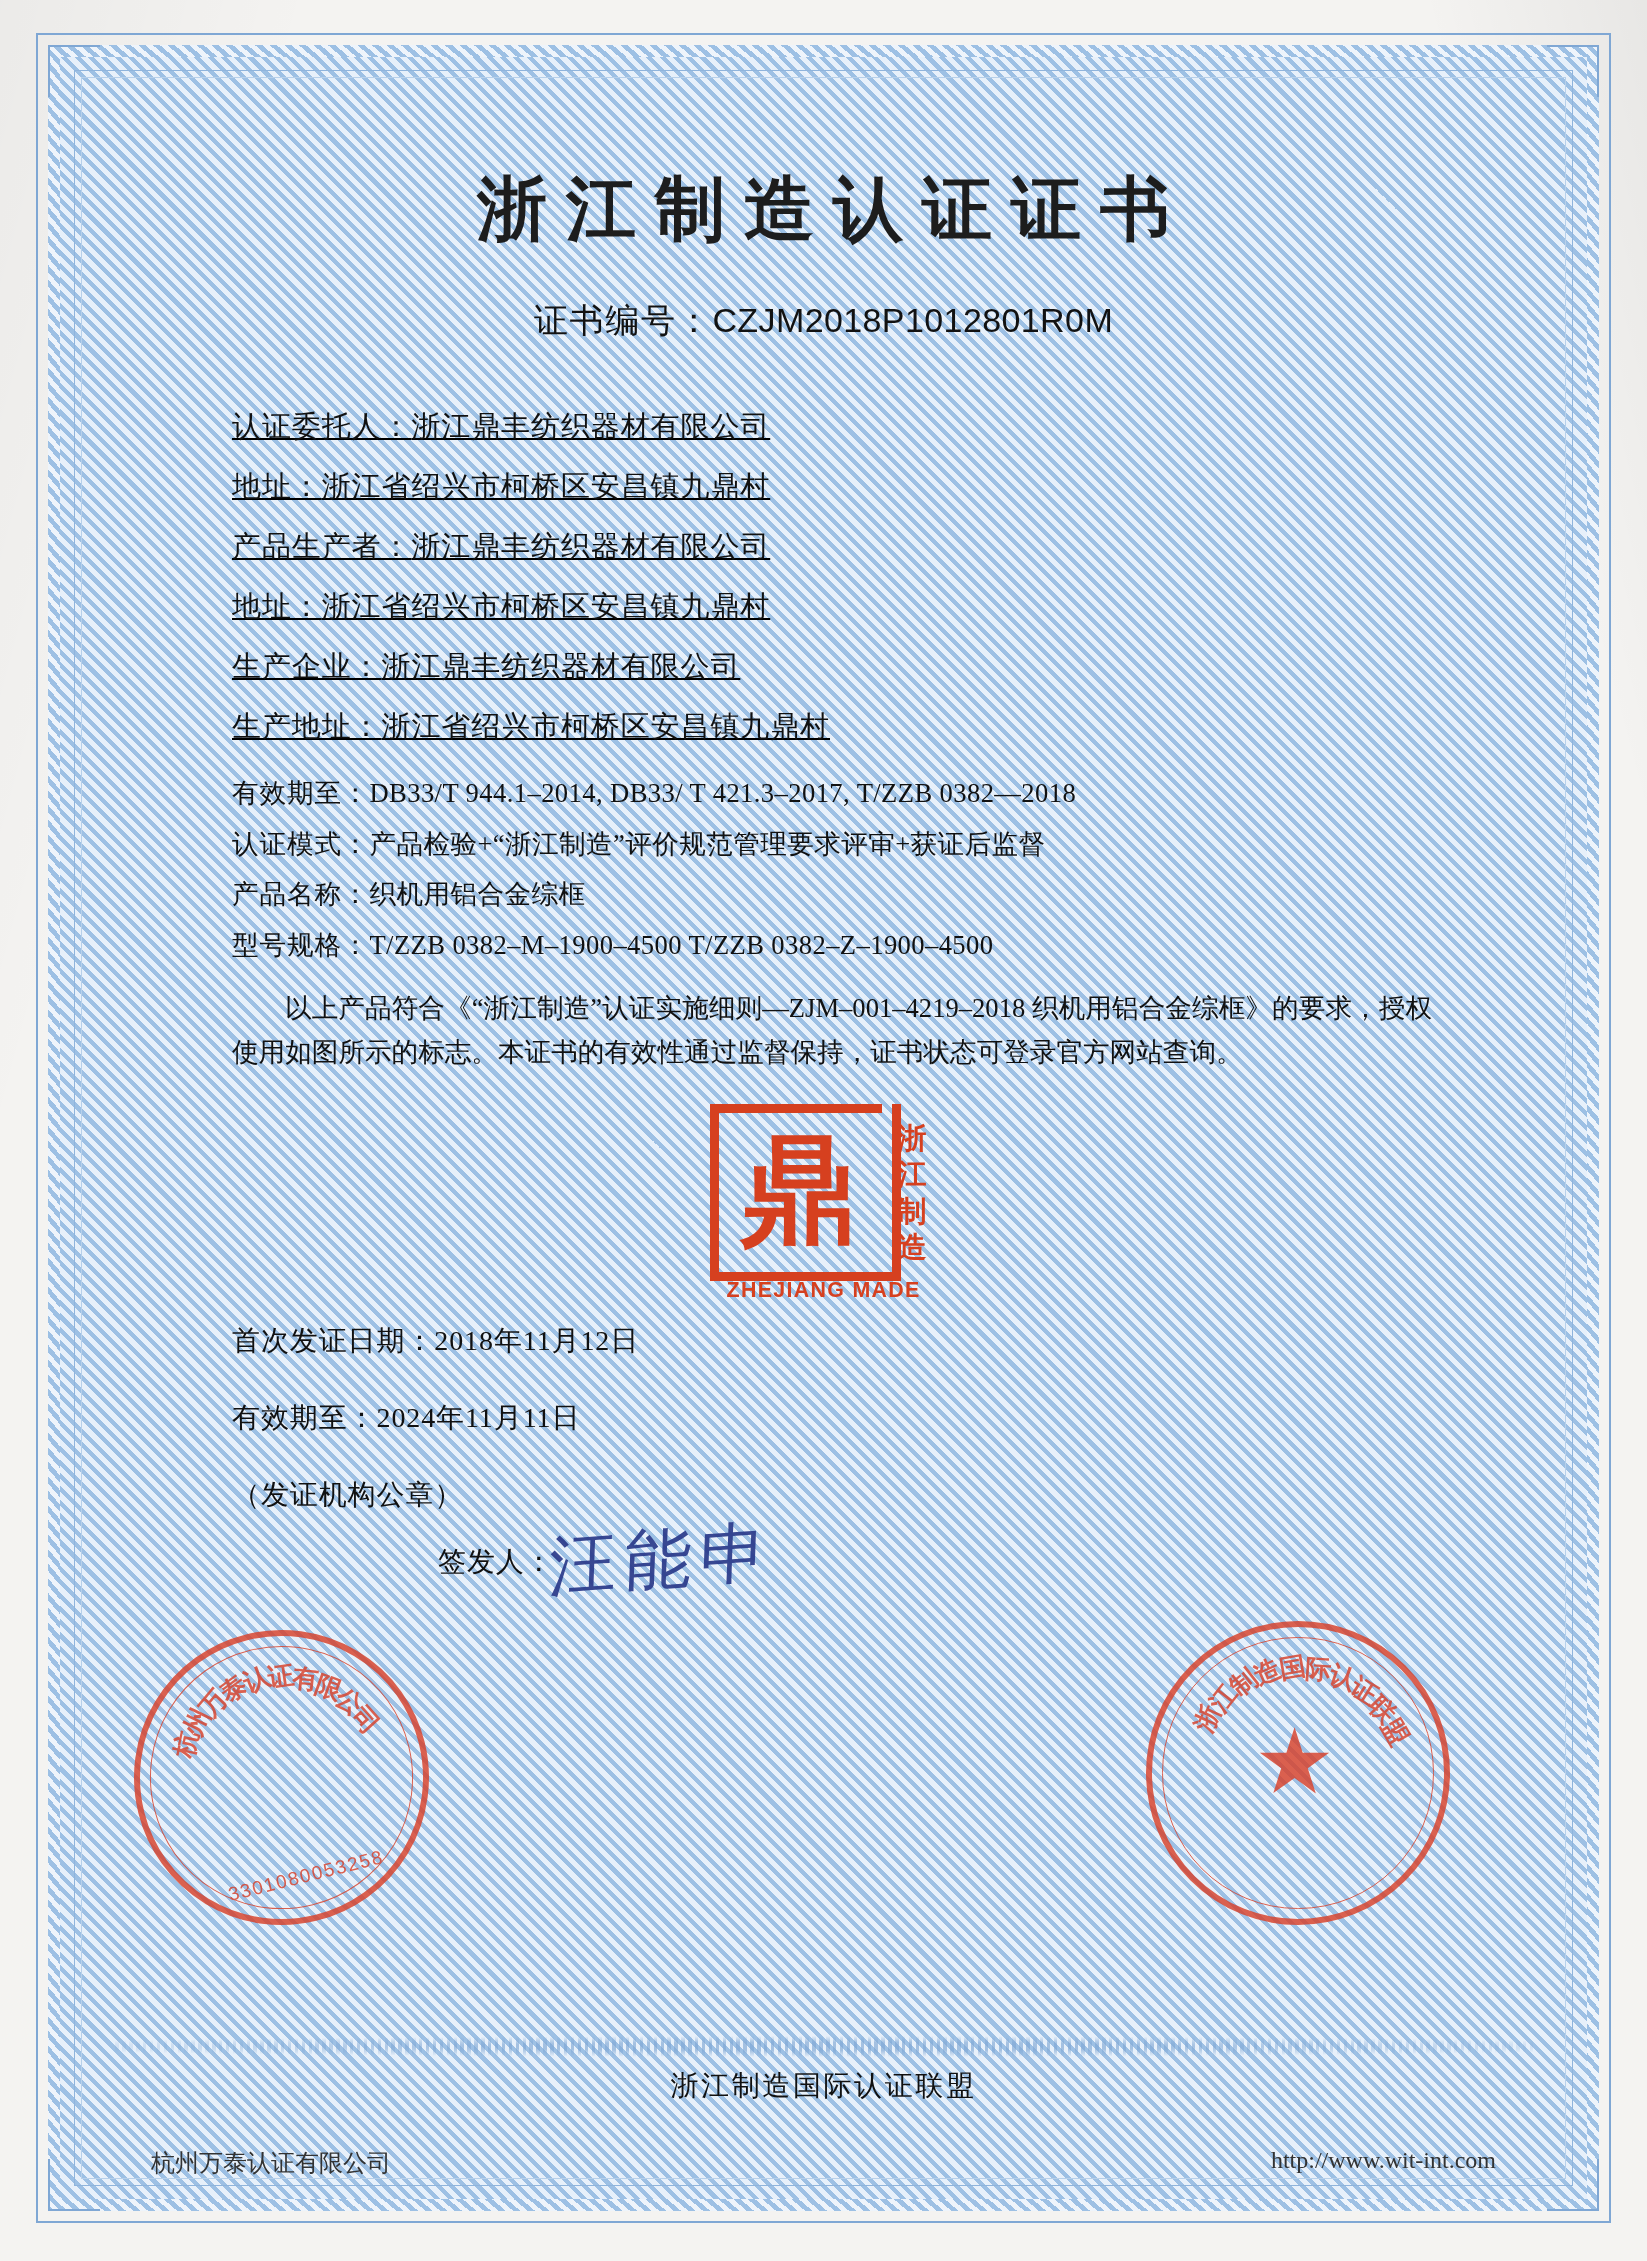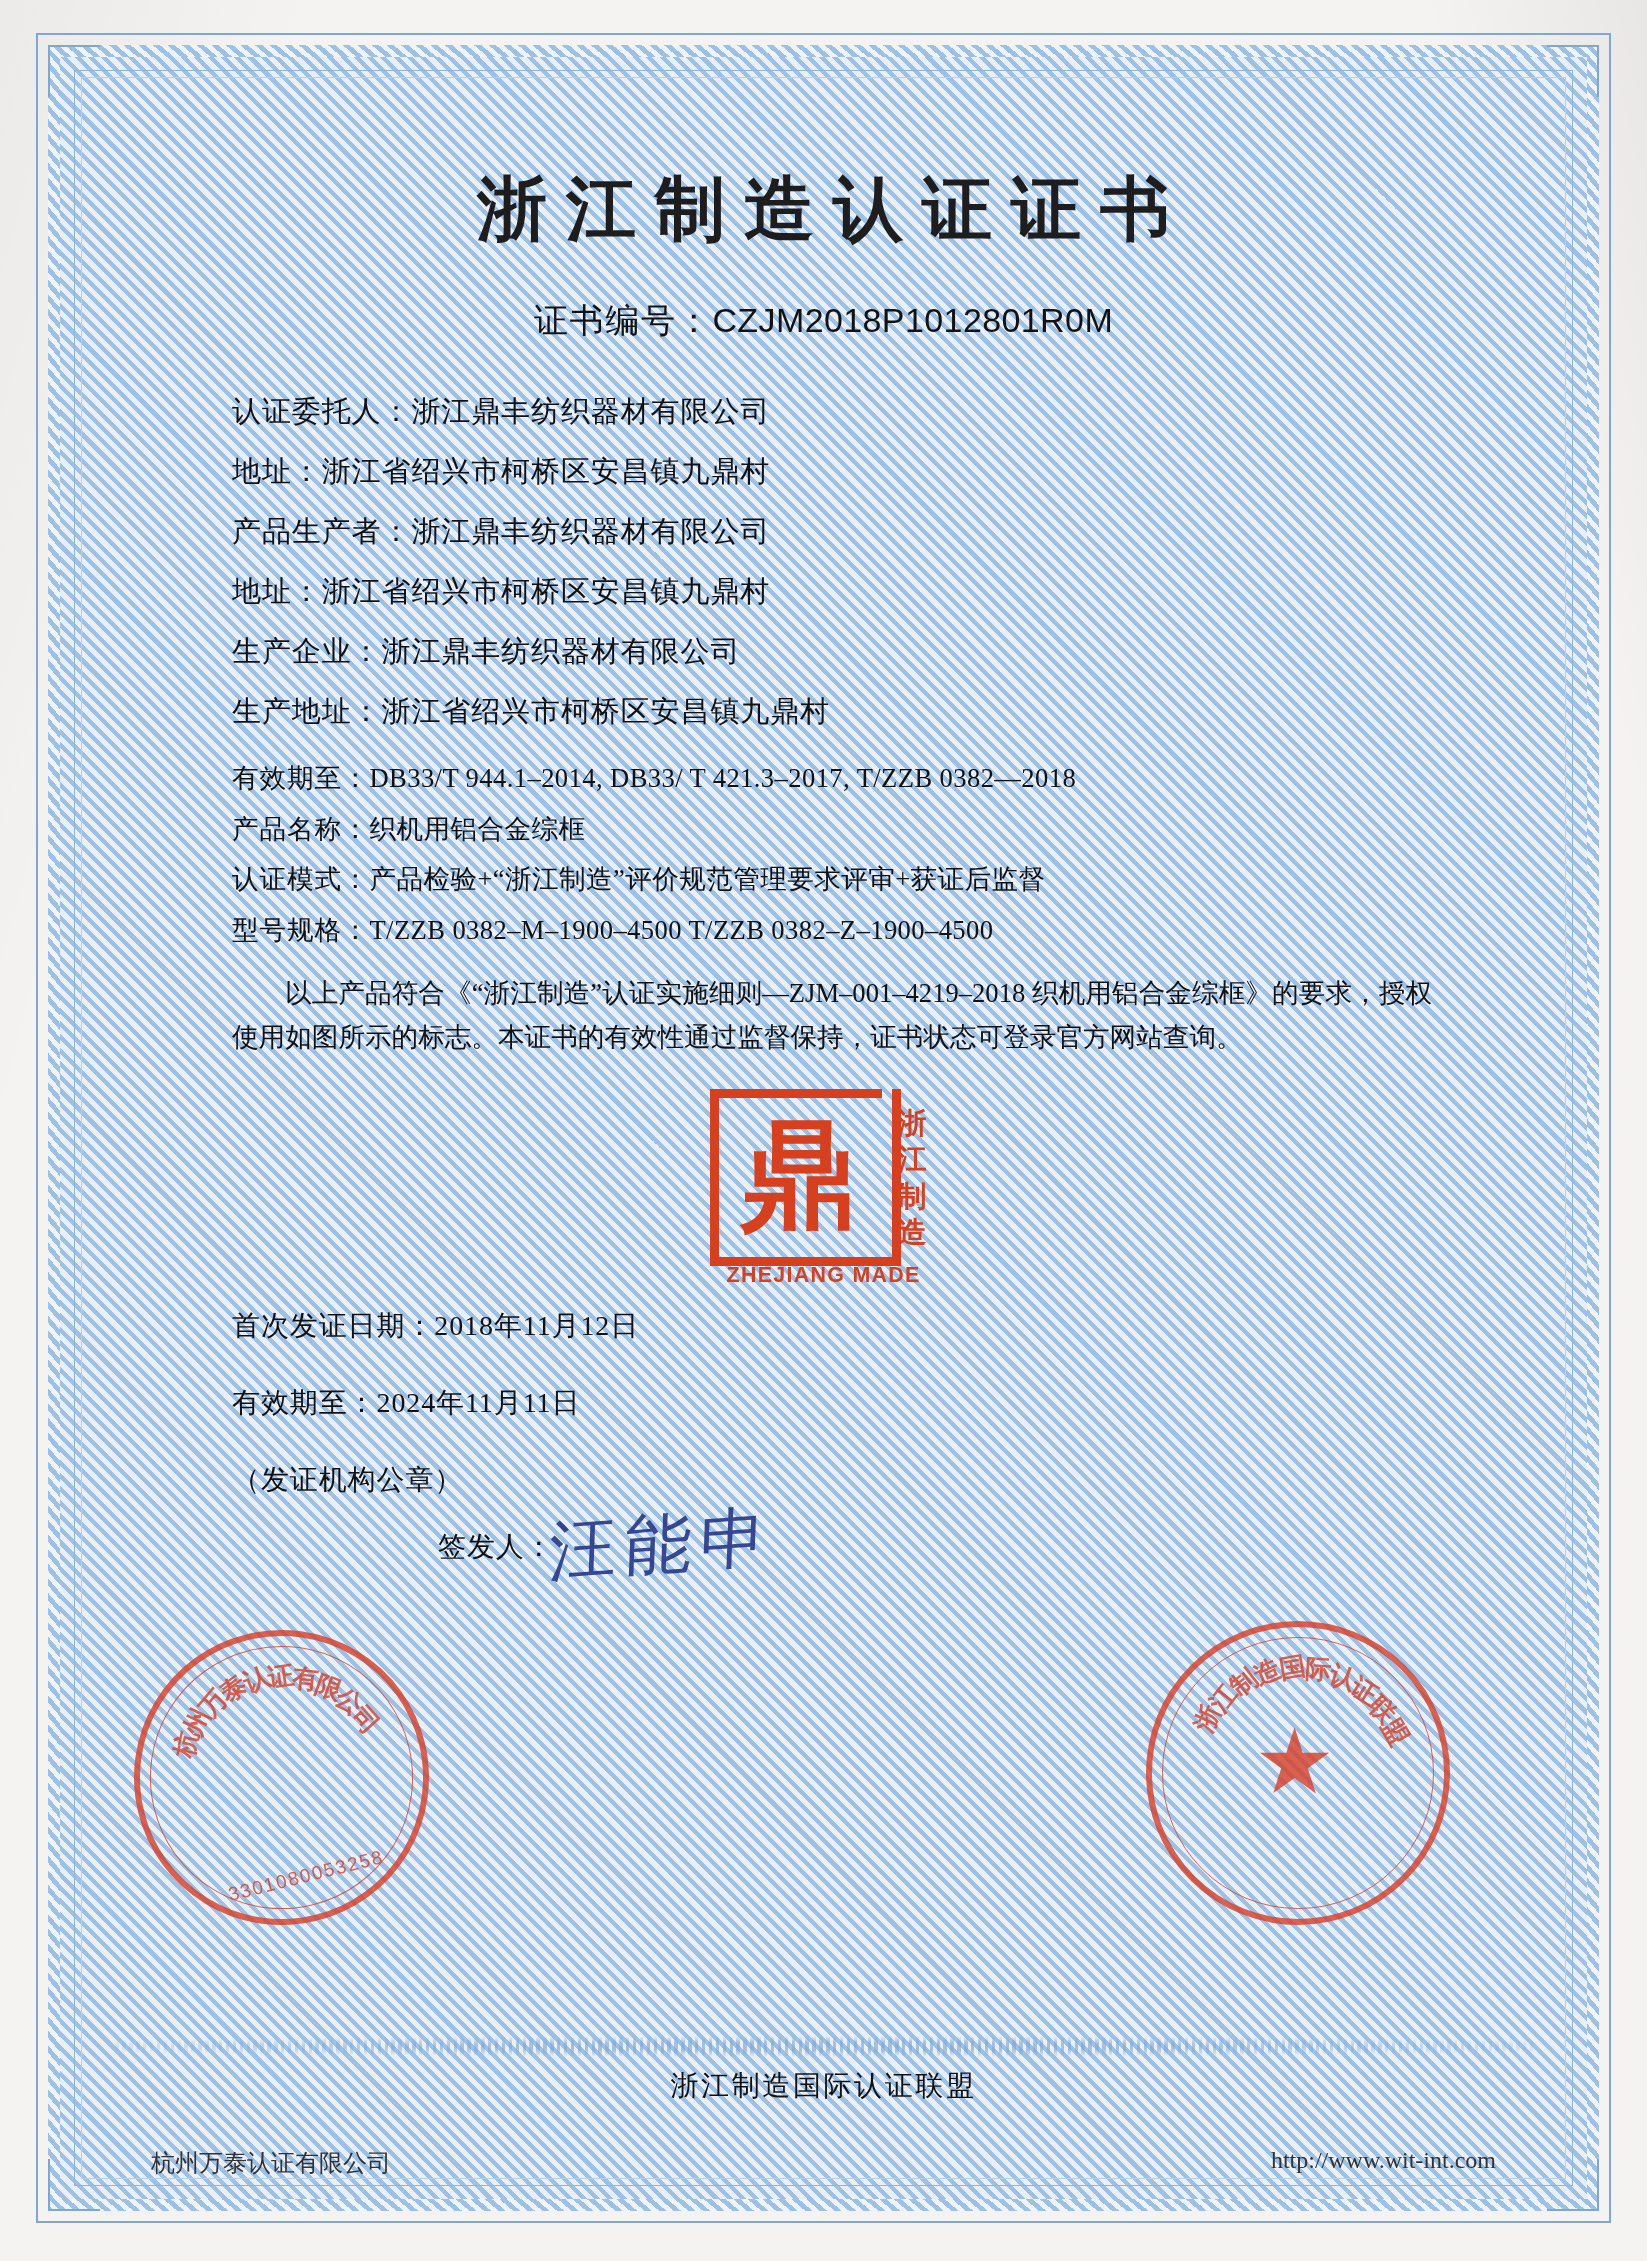--- a/index.html
+++ b/index.html
@@ -97,22 +97,23 @@
     margin-top: 51px;
     text-align: center;
     font-size: 34px;
     color: #121212;
     letter-spacing: 0.9px;
   }
   .cert-number .label { letter-spacing: 1.7px; margin-top: 24px; }
   .cert-number .value { font-family: "Liberation Sans", sans-serif; font-size: 34px; letter-spacing: 0.4px; }
 
   .field-block {
-    margin-top: 53px;
+    margin-top: 68px;
     padding-left: 129px;
+    text-decoration: underline;
   }
   .field-row {
     font-size: 29px;
     color: #111;
     line-height: 1.0;
     margin-bottom: 31px;
     letter-spacing: 0.9px;
     white-space: nowrap;
   }
   .field-row .k { }
@@ -378,24 +379,24 @@
       <div class="field-row">
         <span class="k">生产地址：</span><span class="v">浙江省绍兴市柯桥区安昌镇九鼎村</span>
       </div>
     </div>
 
     <div class="spec-block">
       <div class="spec-row">
         <span class="k">有效期至：</span><span class="v">DB33/T 944.1–2014, DB33/ T 421.3–2017, T/ZZB 0382—2018</span>
       </div>
       <div class="spec-row">
+        <span class="k">认证模式：</span><span class="v">产品检验+“浙江制造”评价规范管理要求评审+获证后监督</span>
+      </div>
+      <div class="spec-row">
         <span class="k">产品名称：</span><span class="v">织机用铝合金综框</span>
-      </div>
-      <div class="spec-row">
-        <span class="k">认证模式：</span><span class="v">产品检验+“浙江制造”评价规范管理要求评审+获证后监督</span>
       </div>
       <div class="spec-row">
         <span class="k">型号规格：</span><span class="v">T/ZZB 0382–M–1900–4500  T/ZZB 0382–Z–1900–4500</span>
       </div>
     </div>
 
     <div class="statement">以上产品符合《“浙江制造”认证实施细则—ZJM–001–4219–2018 织机用铝合金综框》的要求，授权使用如图所示的标志。本证书的有效性通过监督保持，证书状态可登录官方网站查询。</div>
 
     <div class="logo-wrap">
       <div class="logo">

